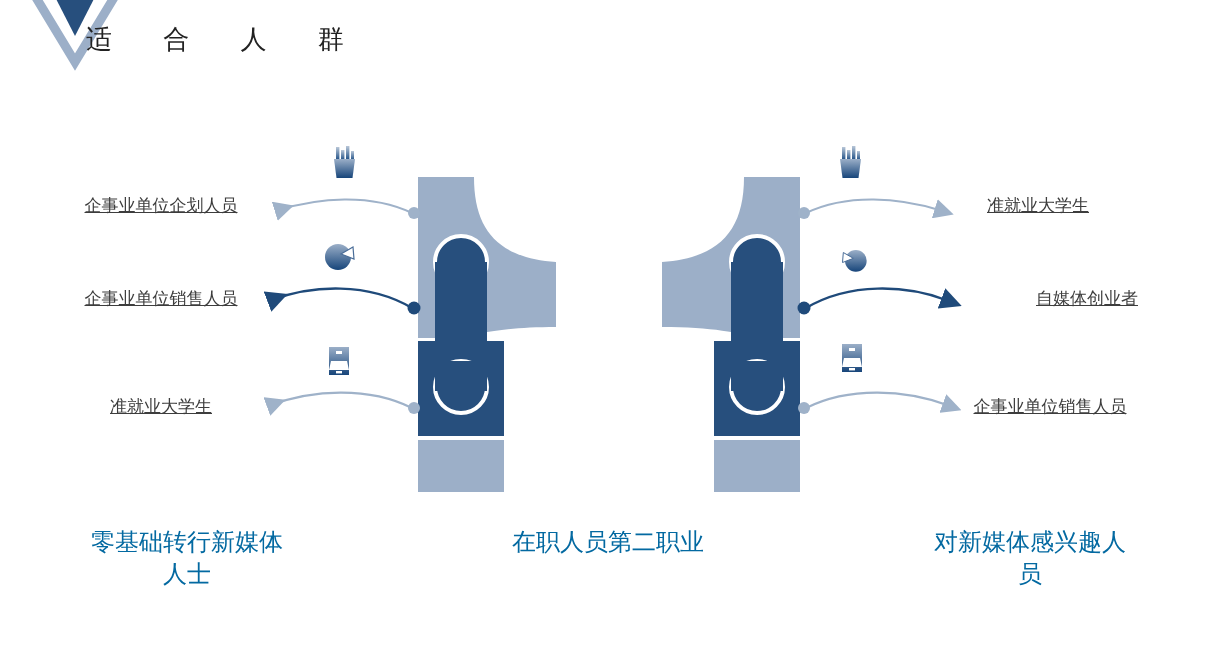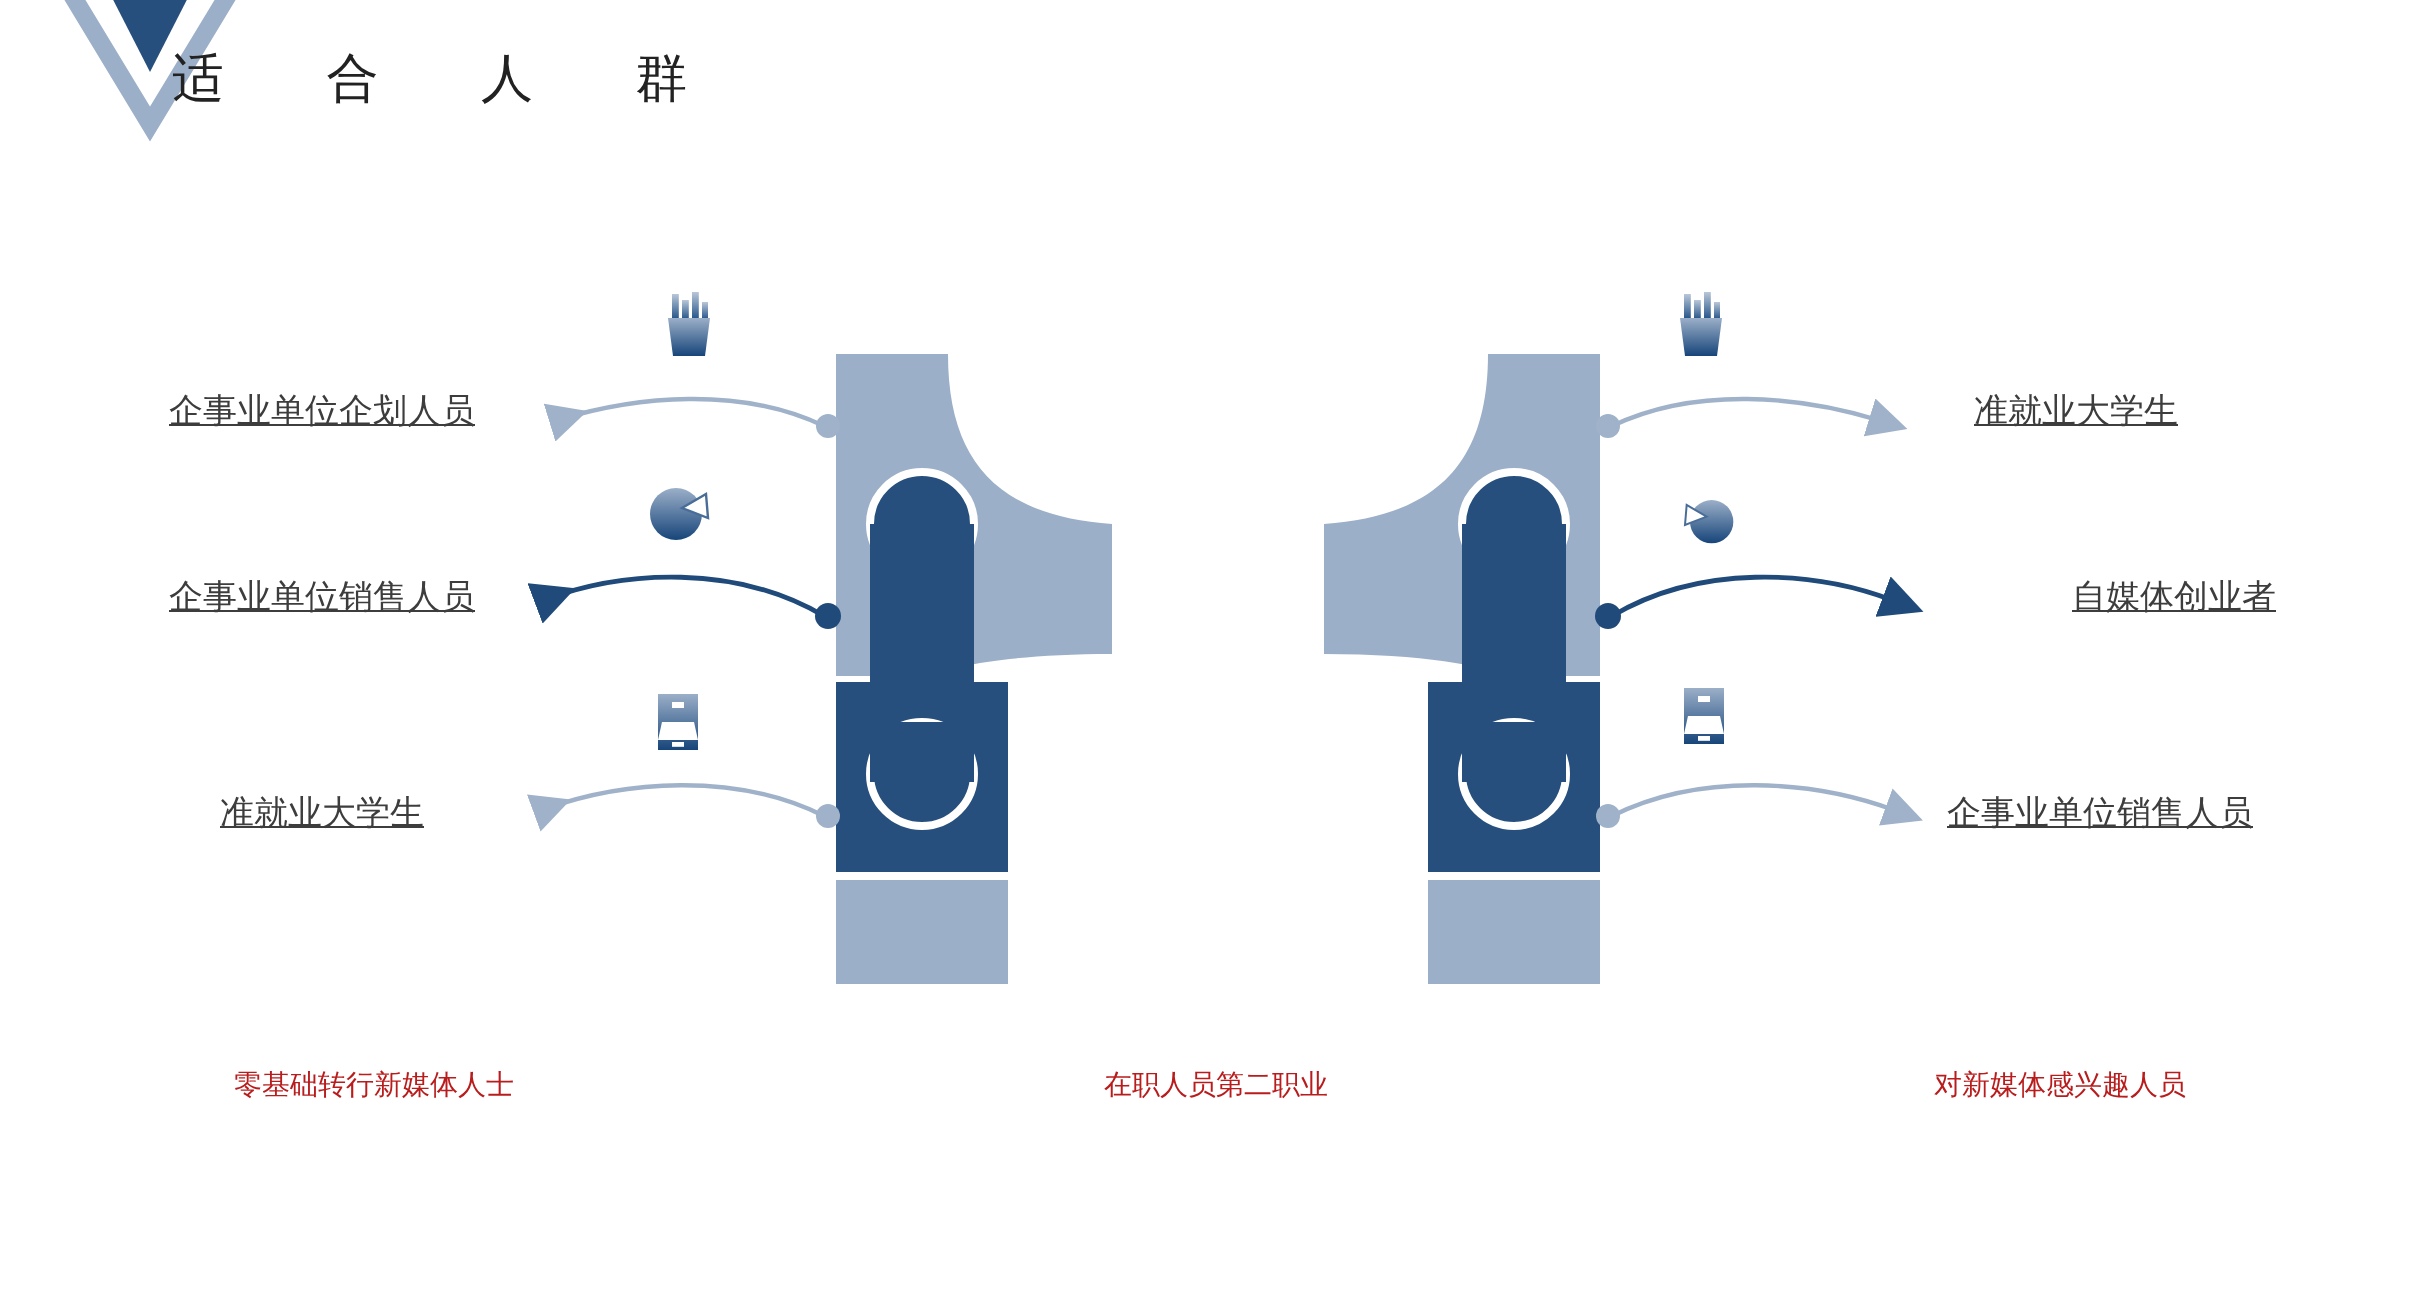--- a/index.html
+++ b/index.html
@@ -62,23 +62,23 @@
   #label-left-2  { left: 68px;  top: 283px; }
   #label-left-3  { left: 68px;  top: 391px; }
 
   #label-right-1 { left: 938px; top: 190px; }
   #label-right-2 { left: 938px; top: 283px; text-align: right; }
   #label-right-3 { left: 950px; top: 391px; }
 
   
   .bottom-label {
     position: absolute;
-    font-size: 14px;
+    font-size: 24px;
     line-height: 32px;
-    color: #b91c1c;
+    color: #0369a1;
     text-align: center;
     width: 200px;
   }
   #bottom-label-1 { left: 87px;  top: 526px; }
   #bottom-label-2 { left: 508px; top: 526px; }
   #bottom-label-3 { left: 930px; top: 526px; }
 
   
   .deco-icon {
     position: absolute;

